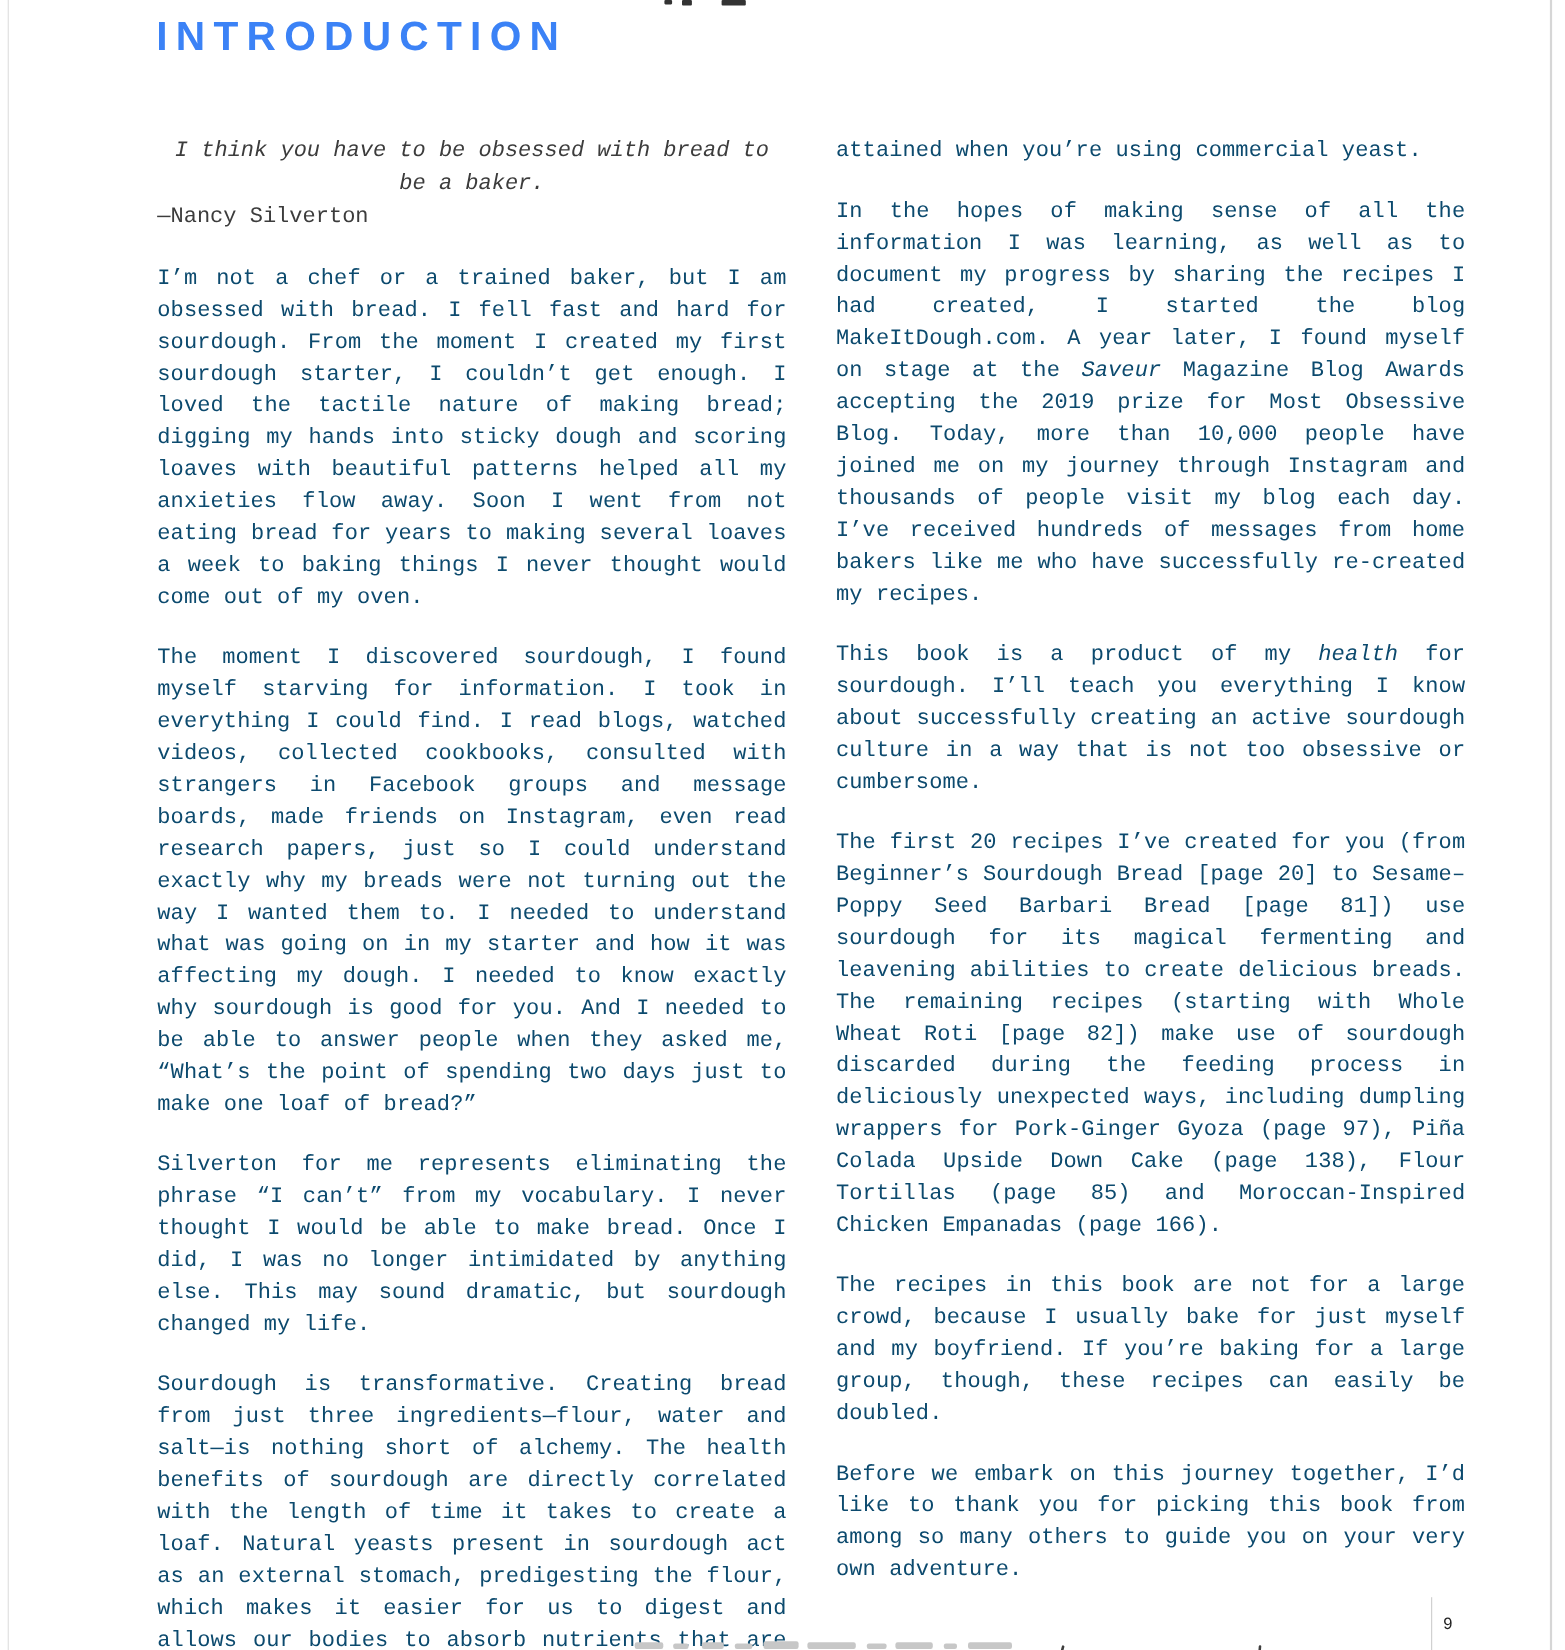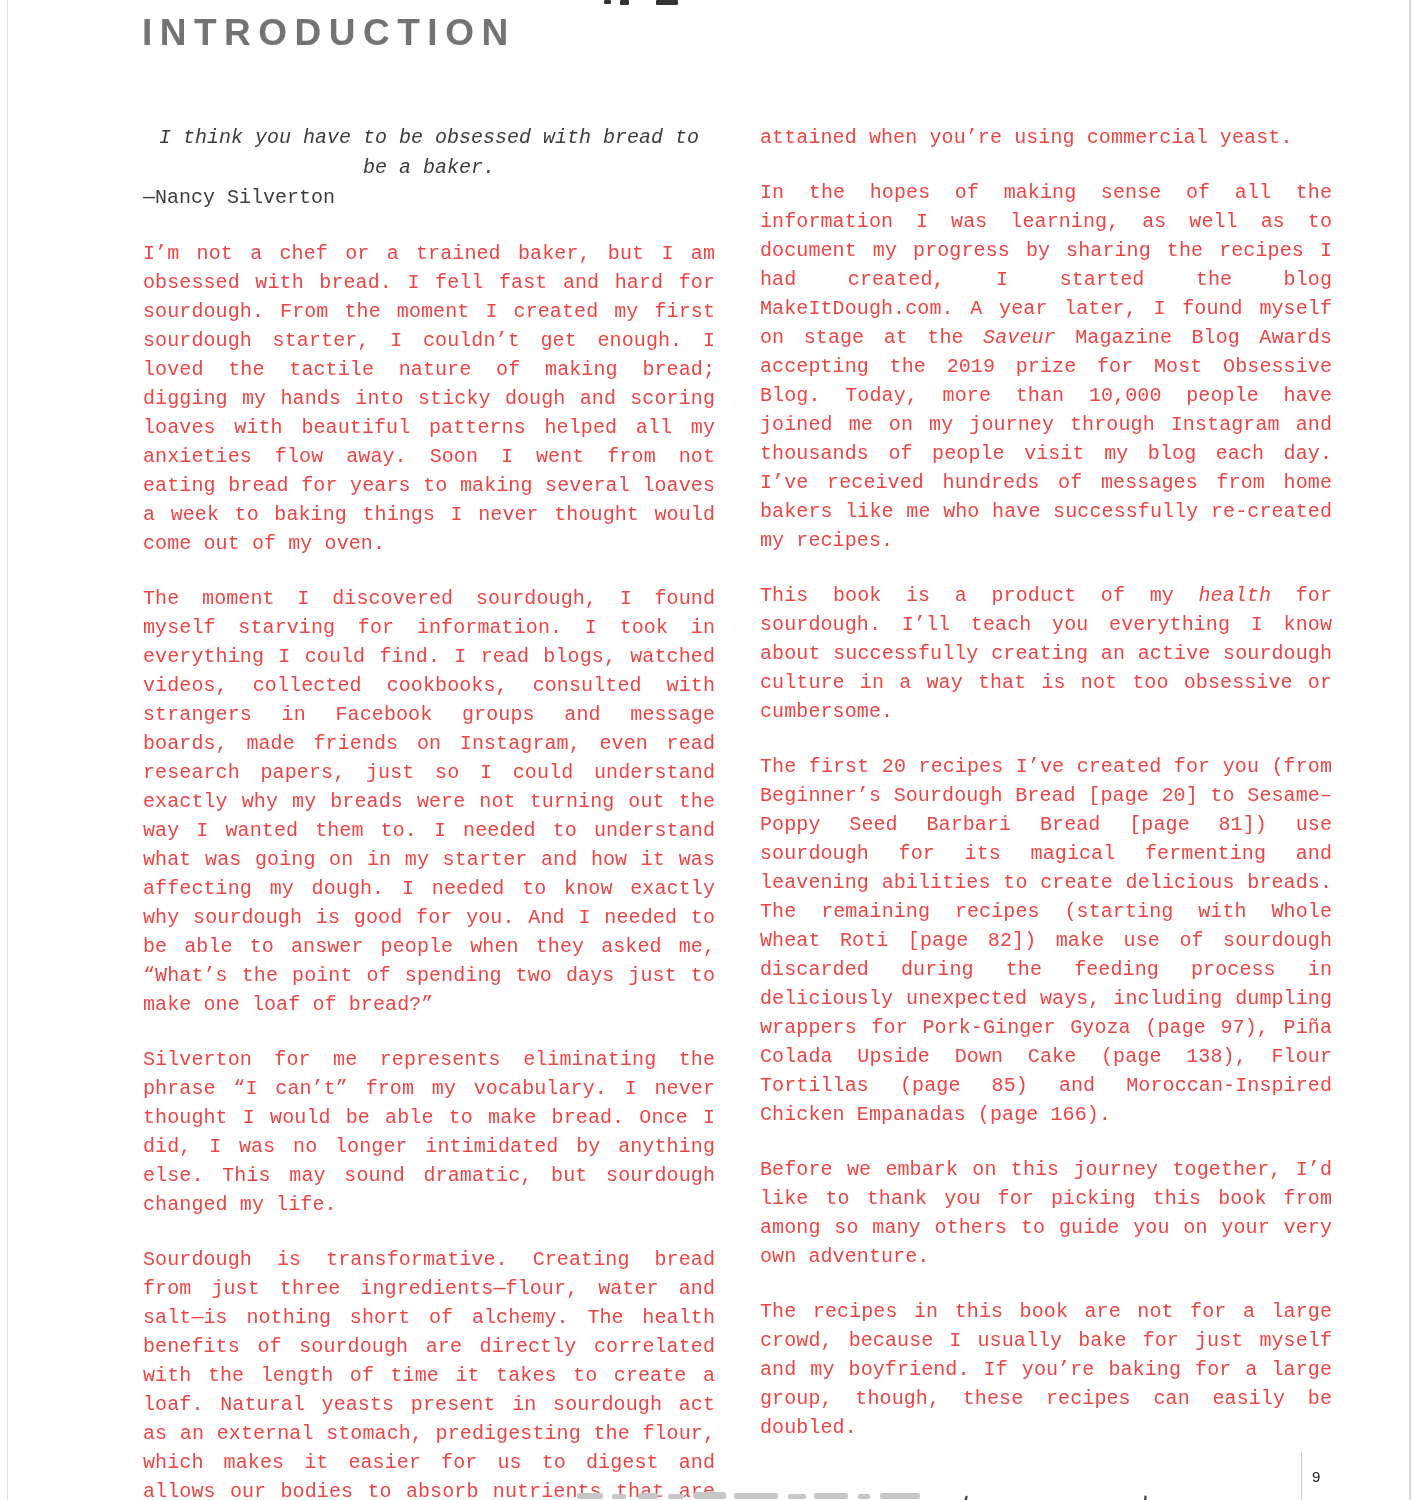--- a/index.html
+++ b/index.html
@@ -8,32 +8,32 @@
     background:#ffffff;
     font-family:"Liberation Sans",sans-serif;
     color:#3a3a3a;
   }
   .edge{position:absolute;top:0;height:1500px;}
   #edge-left{left:7px;width:1px;background:#dedede;}
   #edge-right{left:1409px;width:2px;background:#d6d6d6;}
 
   #title{
     position:absolute;left:142px;top:12px;margin:0;
-    font-size:37px;font-weight:bold;letter-spacing:7.5px;color:#737373;
+    font-size:37px;font-weight:bold;letter-spacing:7.5px;color:#3b82f6;
   }
 
   .col{position:absolute;top:123px;width:572px;font-family:Liberation Mono, monospace;}
   #col-left{left:143px;}
   #col-right{left:760px;}
 
   .col p{
     margin:0 0 26px 0;
     font-size:20px;line-height:29px;
     text-align:justify;text-justify:inter-word;
-    color:#ef4444;letter-spacing:0.1px;
+    color:#0c4a6e;letter-spacing:0.1px;
   }
   .it{font-style:italic;}
 
   .epigraph{margin:0 0 26px 0;font-size:20px;line-height:30px;color:#3c3c3c;}
   .epigraph .q{display:block;text-align:center;font-style:italic;}
   .epigraph .a{display:block;text-align:left;padding-right:6px;}
 
   .sigwrap{margin-top:42px;display:flex;justify-content:flex-end;}
   svg.sig{width:402px;height:118px;transform:rotate(-2deg);overflow:visible;}
   .sr{position:absolute;width:1px;height:1px;overflow:hidden;opacity:0;pointer-events:none;}
@@ -68,22 +68,22 @@
       <p><span>Sourdough is transformative. Creating bread from just three ingredients—flour, water and salt—is nothing short of alchemy. The health benefits of sourdough are directly correlated with the length of time it takes to create a loaf. Natural yeasts present in sourdough act as an external stomach, predigesting the flour, which makes it easier for us to digest and allows our bodies to absorb nutrients that are normally locked away in wheat. In addition, the extended fermentation period allows the bread to develop deep, complex flavors that cannot be</span></p>
     </div>
 </div>
 
 <div class="col" id="col-right">
   <div id="col-right-paras">
       <p><span>attained when you’re using commercial yeast.</span></p>
       <p><span>In the hopes of making sense of all the information I was learning, as well as to document my progress by sharing the recipes I had created, I started the blog MakeItDough.com. A year later, I found myself on stage at the </span><span class="it">Saveur</span><span> Magazine Blog Awards accepting the 2019 prize for Most Obsessive Blog. Today, more than 10,000 people have joined me on my journey through Instagram and thousands of people visit my blog each day. I’ve received hundreds of messages from home bakers like me who have successfully re-created my recipes.</span></p>
       <p><span>This book is a product of my </span><span class="it">health</span><span> for sourdough. I’ll teach you everything I know about successfully creating an active sourdough culture in a way that is not too obsessive or cumbersome.</span></p>
       <p><span>The first 20 recipes I’ve created for you (from Beginner’s Sourdough Bread [page 20] to Sesame–Poppy Seed Barbari Bread [page 81]) use sourdough for its magical fermenting and leavening abilities to create delicious breads. The remaining recipes (starting with Whole Wheat Roti [page 82]) make use of sourdough discarded during the feeding process in deliciously unexpected ways, including dumpling wrappers for Pork-Ginger Gyoza (page 97), Piña Colada Upside Down Cake (page 138), Flour Tortillas (page 85) and Moroccan-Inspired Chicken Empanadas (page 166).</span></p>
+      <p><span>The recipes in this book are not for a large crowd, because I usually bake for just myself and my boyfriend. If you’re baking for a large group, though, these recipes can easily be doubled.</span></p>
       <p><span>Before we embark on this journey together, I’d like to thank you for picking this book from among so many others to guide you on your very own adventure.</span></p>
-      <p><span>The recipes in this book are not for a large crowd, because I usually bake for just myself and my boyfriend. If you’re baking for a large group, though, these recipes can easily be doubled.</span></p>
     </div>
   <div class="sigwrap">
     <span class="sr">Hannahmae DelaCruz</span>
     <svg class="sig" viewBox="0 0 400 115" aria-hidden="true">
       <g fill="none" stroke="#242424" stroke-width="2.3" stroke-linecap="round" stroke-linejoin="round" opacity="0.88">
         <path d="M38,6 C28,38 22,80 31,101"></path>
         <path d="M12,54 C34,38 54,46 66,58 C74,66 82,64 88,55"></path>
         <path d="M86,68 c5,-14 12,-14 14,-1 c2,10 8,10 12,-2 c4,-12 10,-12 13,0 c3,10 9,10 12,-2 c4,-12 10,-12 13,0 c2,9 8,9 12,-1"></path>
         <path d="M158,64 c5,16 2,36 -7,31 c-8,-5 1,-17 14,-23 c5,-10 11,-10 14,1 c3,9 9,9 13,-2 c4,-11 10,-11 13,0"></path>
         <path d="M216,12 C212,46 206,84 197,105"></path>

